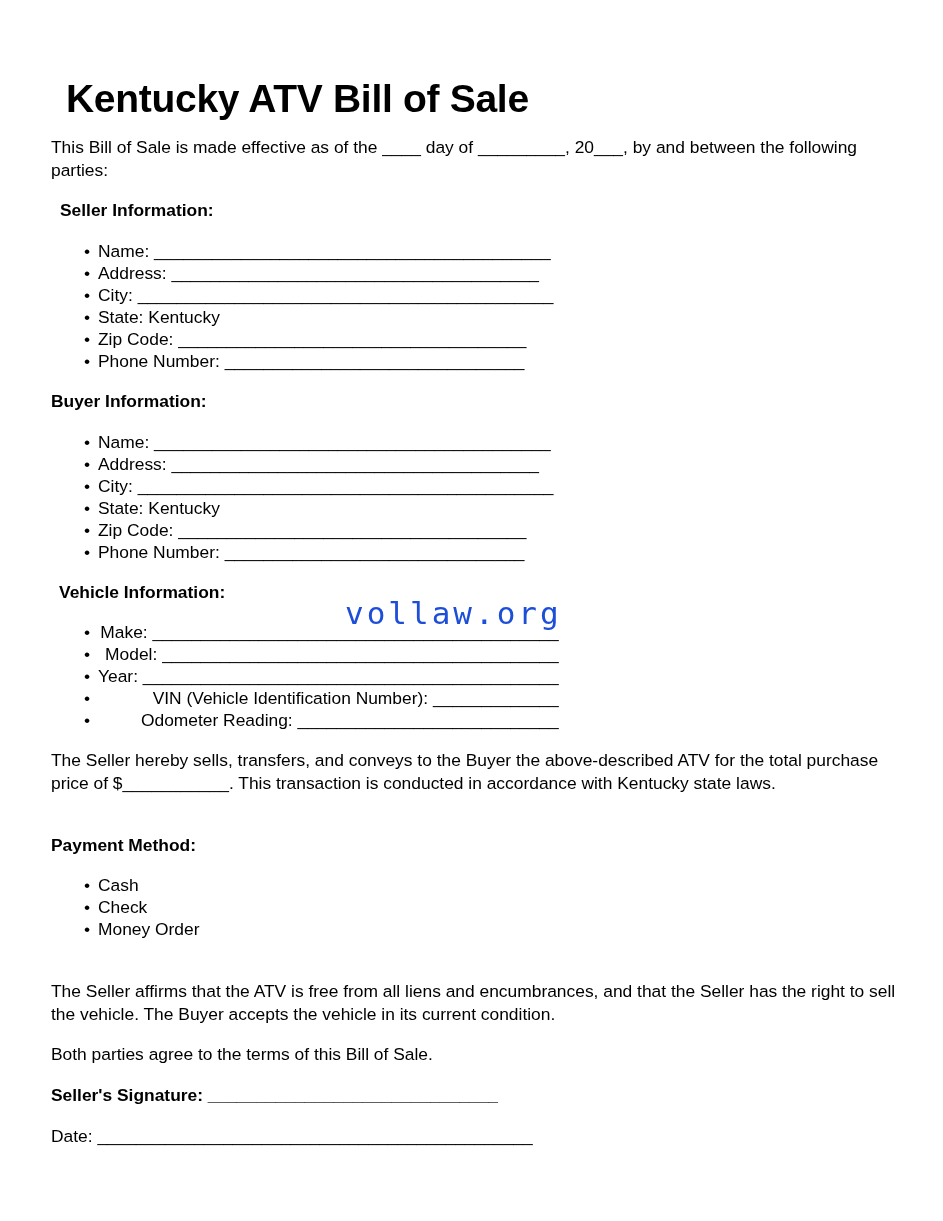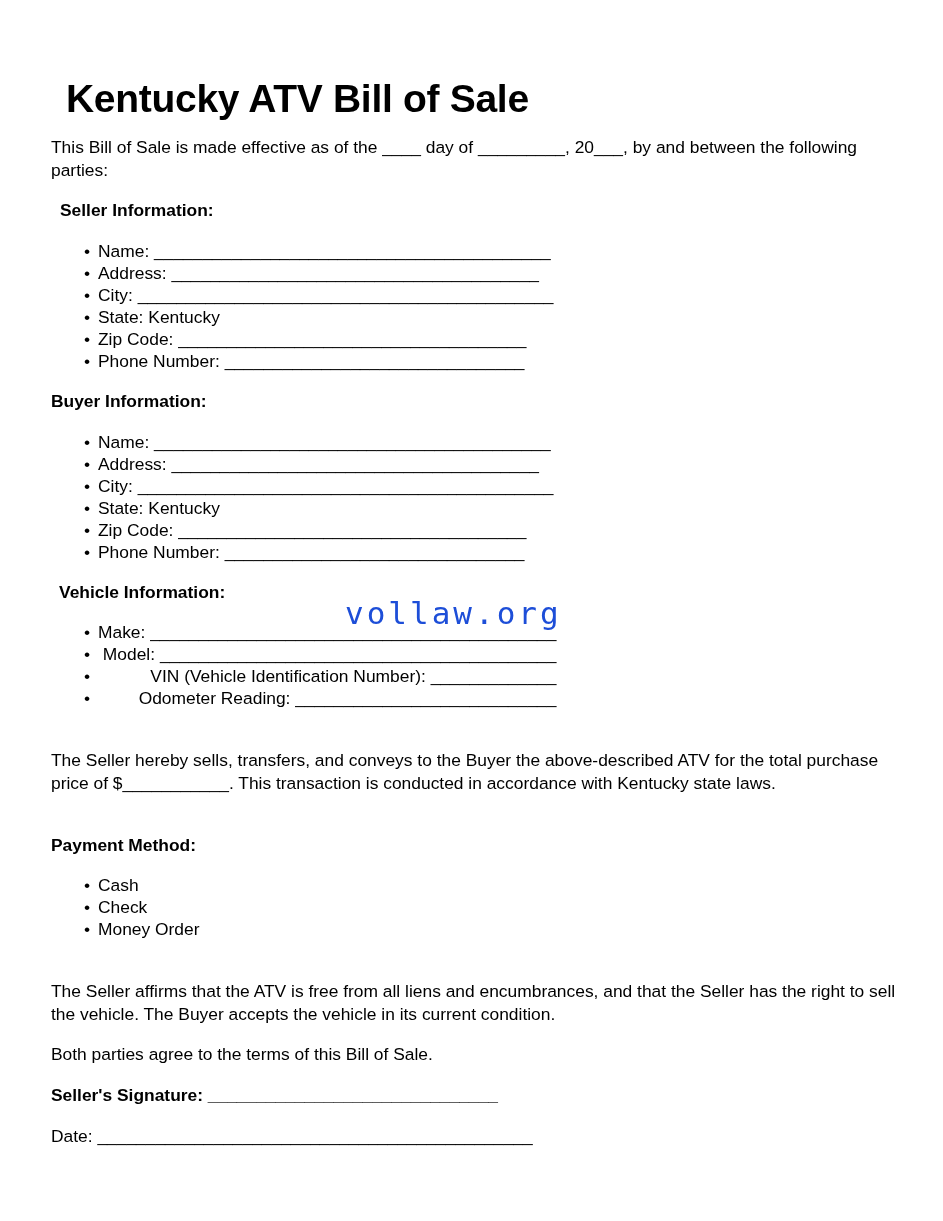--- a/index.html
+++ b/index.html
@@ -133,20 +133,21 @@
       <li><span>City:</span> <span class="blank">___________________________________________</span></li>
       <li><span>State:</span> <span>Kentucky</span></li>
       <li><span>Zip Code:</span> <span class="blank">____________________________________</span></li>
       <li><span>Phone Number:</span> <span class="blank">_______________________________</span></li>
     </ul>
 
     <div class="section-head b-veh-h">Vehicle Information:</div>
     <ul class="fields b-veh">
       <li><span>Make:</span> <span class="blank">__________________________________________</span></li>
       <li><span>Model:</span> <span class="blank">_________________________________________</span></li>
+      <li><span>Year:</span> <span class="blank">___________________________________________</span></li>
       <li><span>VIN (Vehicle Identification Number):</span> <span class="blank">_____________</span></li>
       <li><span>Odometer Reading:</span> <span class="blank">___________________________</span></li>
     </ul>
 
     <p class="para b-sale">The Seller hereby sells, transfers, and conveys to the Buyer the above-described ATV for the total purchase price of $___________. This transaction is conducted in accordance with Kentucky state laws.</p>
 
     <div class="section-head b-pay-h">Payment Method:</div>
     <ul class="fields b-pay">
       <li><span>Cash</span></li>
       <li><span>Check</span></li>

